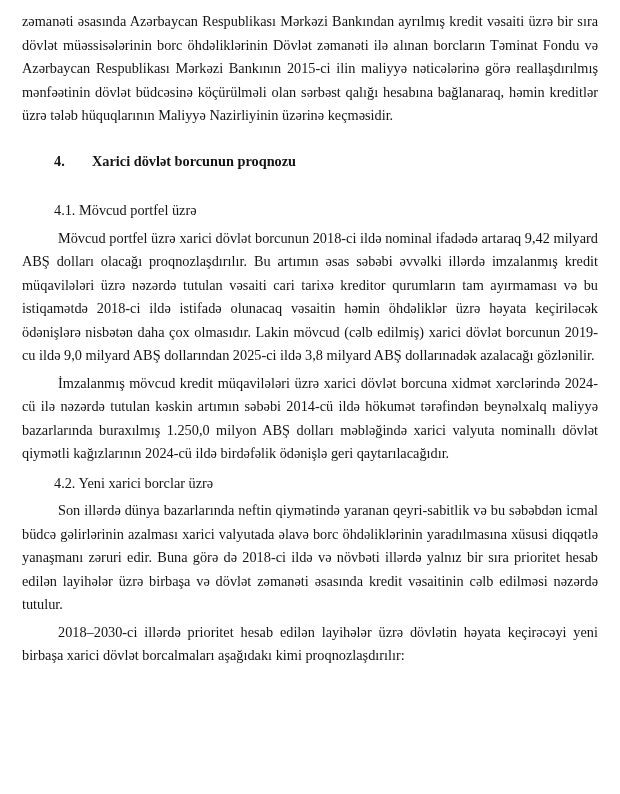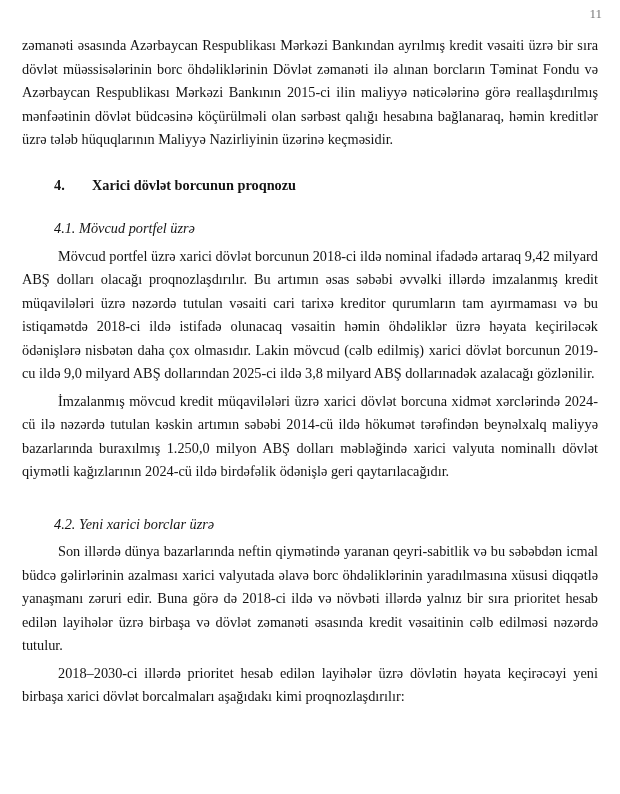--- a/index.html
+++ b/index.html
@@ -23,43 +23,41 @@
     margin-bottom: 12px;
   }
   .para {
     margin: 4px;
     font-size: 14.3px;
     line-height: 23.5px;
     text-align: justify;
   }
   .indent { text-indent: 36px; }
   .section-heading {
-    margin: 22px 0 20px 36px;
+    margin: 22px 0 26px 36px;
     font-size: 14.3px;
     line-height: 23.5px;
     font-weight: bold;
   }
   .section-num {
     display: inline-block;
     min-width: 38px;
   }
   .subheading {
     margin: 0 0 0 36px;
     font-size: 14.3px;
     line-height: 23.5px;
-    font-style: italic;
   }
-  .sub-gap { margin-top: 29px; }
+  .sub-gap { margin-top: 6px; }
 </style>
 </head>
 <body>
 
 <div class="page">
 
-  <div class="page-number">11</div>
 
   <p class="para">zəmanəti əsasında Azərbaycan Respublikası Mərkəzi Bankından ayrılmış kredit vəsaiti üzrə bir sıra dövlət müəssisələrinin borc öhdəliklərinin Dövlət zəmanəti ilə alınan borcların Təminat Fondu və Azərbaycan Respublikası Mərkəzi Bankının 2015-ci ilin maliyyə nəticələrinə görə reallaşdırılmış mənfəətinin dövlət büdcəsinə köçürülməli olan sərbəst qalığı hesabına bağlanaraq, həmin kreditlər üzrə tələb hüquqlarının Maliyyə Nazirliyinin üzərinə keçməsidir.</p>
 
   <h2 class="section-heading">
     <span class="section-num">4.</span><span>Xarici dövlət borcunun proqnozu</span>
   </h2>
 
   <p class="subheading">4.1. Mövcud portfel üzrə</p>
 
   <p class="para indent">Mövcud portfel üzrə xarici dövlət borcunun 2018-ci ildə nominal ifadədə artaraq 9,42 milyard ABŞ dolları olacağı proqnozlaşdırılır. Bu artımın əsas səbəbi əvvəlki illərdə imzalanmış kredit müqavilələri üzrə nəzərdə tutulan vəsaiti cari tarixə kreditor qurumların tam ayırmaması və bu istiqamətdə 2018-ci ildə istifadə olunacaq vəsaitin həmin öhdəliklər üzrə həyata keçiriləcək ödənişlərə nisbətən daha çox olmasıdır. Lakin mövcud (cəlb edilmiş) xarici dövlət borcunun 2019-cu ildə 9,0 milyard ABŞ dollarından 2025-ci ildə 3,8 milyard ABŞ dollarınadək azalacağı gözlənilir.</p>

